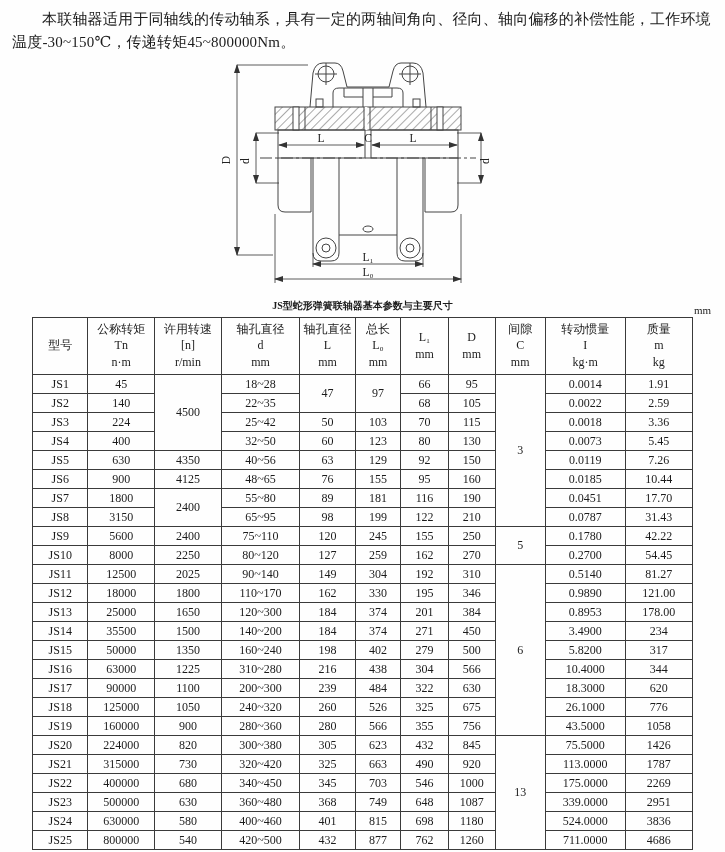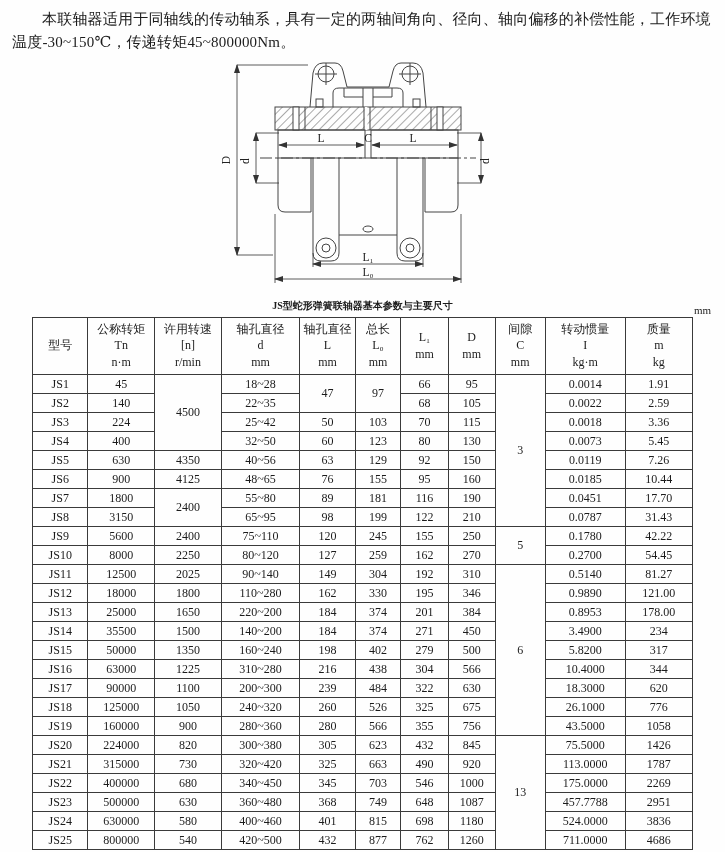--- a/index.html
+++ b/index.html
@@ -389,33 +389,33 @@
             <td>192</td>
             <td>310</td>
             <td rowspan="9">6</td>
             <td>0.5140</td>
             <td>81.27</td>
           </tr>
           <tr>
             <td>JS12</td>
             <td>18000</td>
             <td>1800</td>
-            <td>110~280</td>
+            <td>110~170</td>
             <td>162</td>
             <td>330</td>
             <td>195</td>
             <td>346</td>
             <td>0.9890</td>
             <td>121.00</td>
           </tr>
           <tr>
             <td>JS13</td>
             <td>25000</td>
             <td>1650</td>
-            <td>220~200</td>
+            <td>120~300</td>
             <td>184</td>
             <td>374</td>
             <td>201</td>
             <td>384</td>
             <td>0.8953</td>
             <td>178.00</td>
           </tr>
           <tr>
             <td>JS14</td>
             <td>35500</td>
@@ -527,21 +527,21 @@
           </tr>
           <tr>
             <td>JS23</td>
             <td>500000</td>
             <td>630</td>
             <td>360~480</td>
             <td>368</td>
             <td>749</td>
             <td>648</td>
             <td>1087</td>
-            <td>457.7788</td>
+            <td>339.0000</td>
             <td>2951</td>
           </tr>
           <tr>
             <td>JS24</td>
             <td>630000</td>
             <td>580</td>
             <td>400~460</td>
             <td>401</td>
             <td>815</td>
             <td>698</td>

